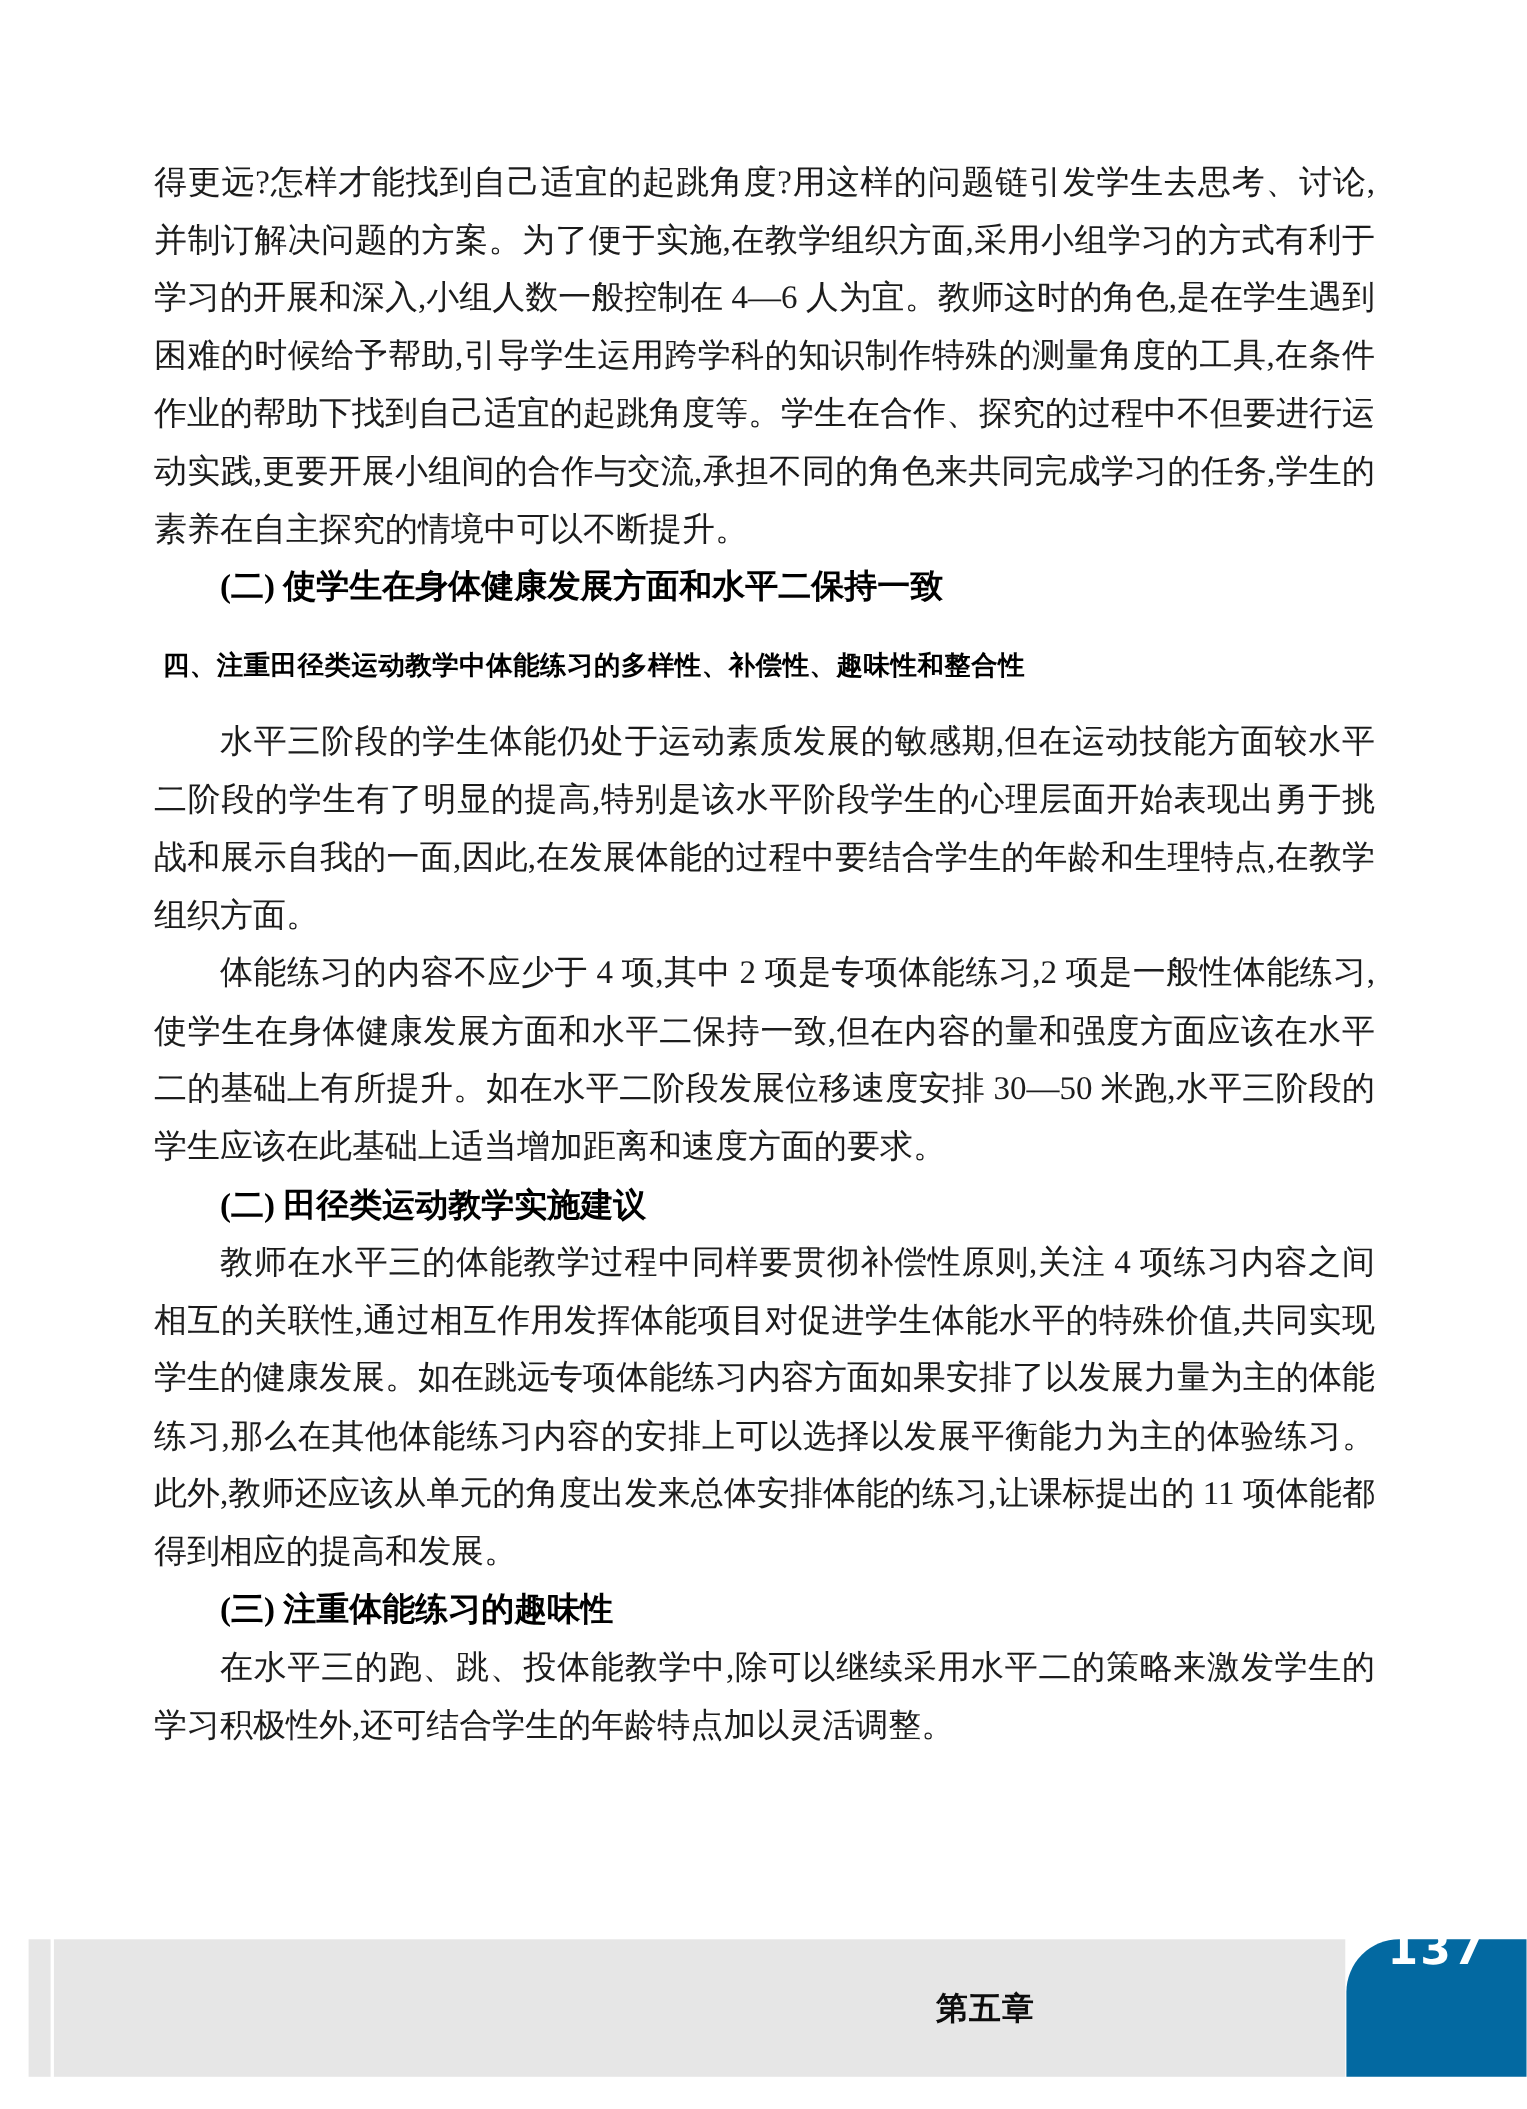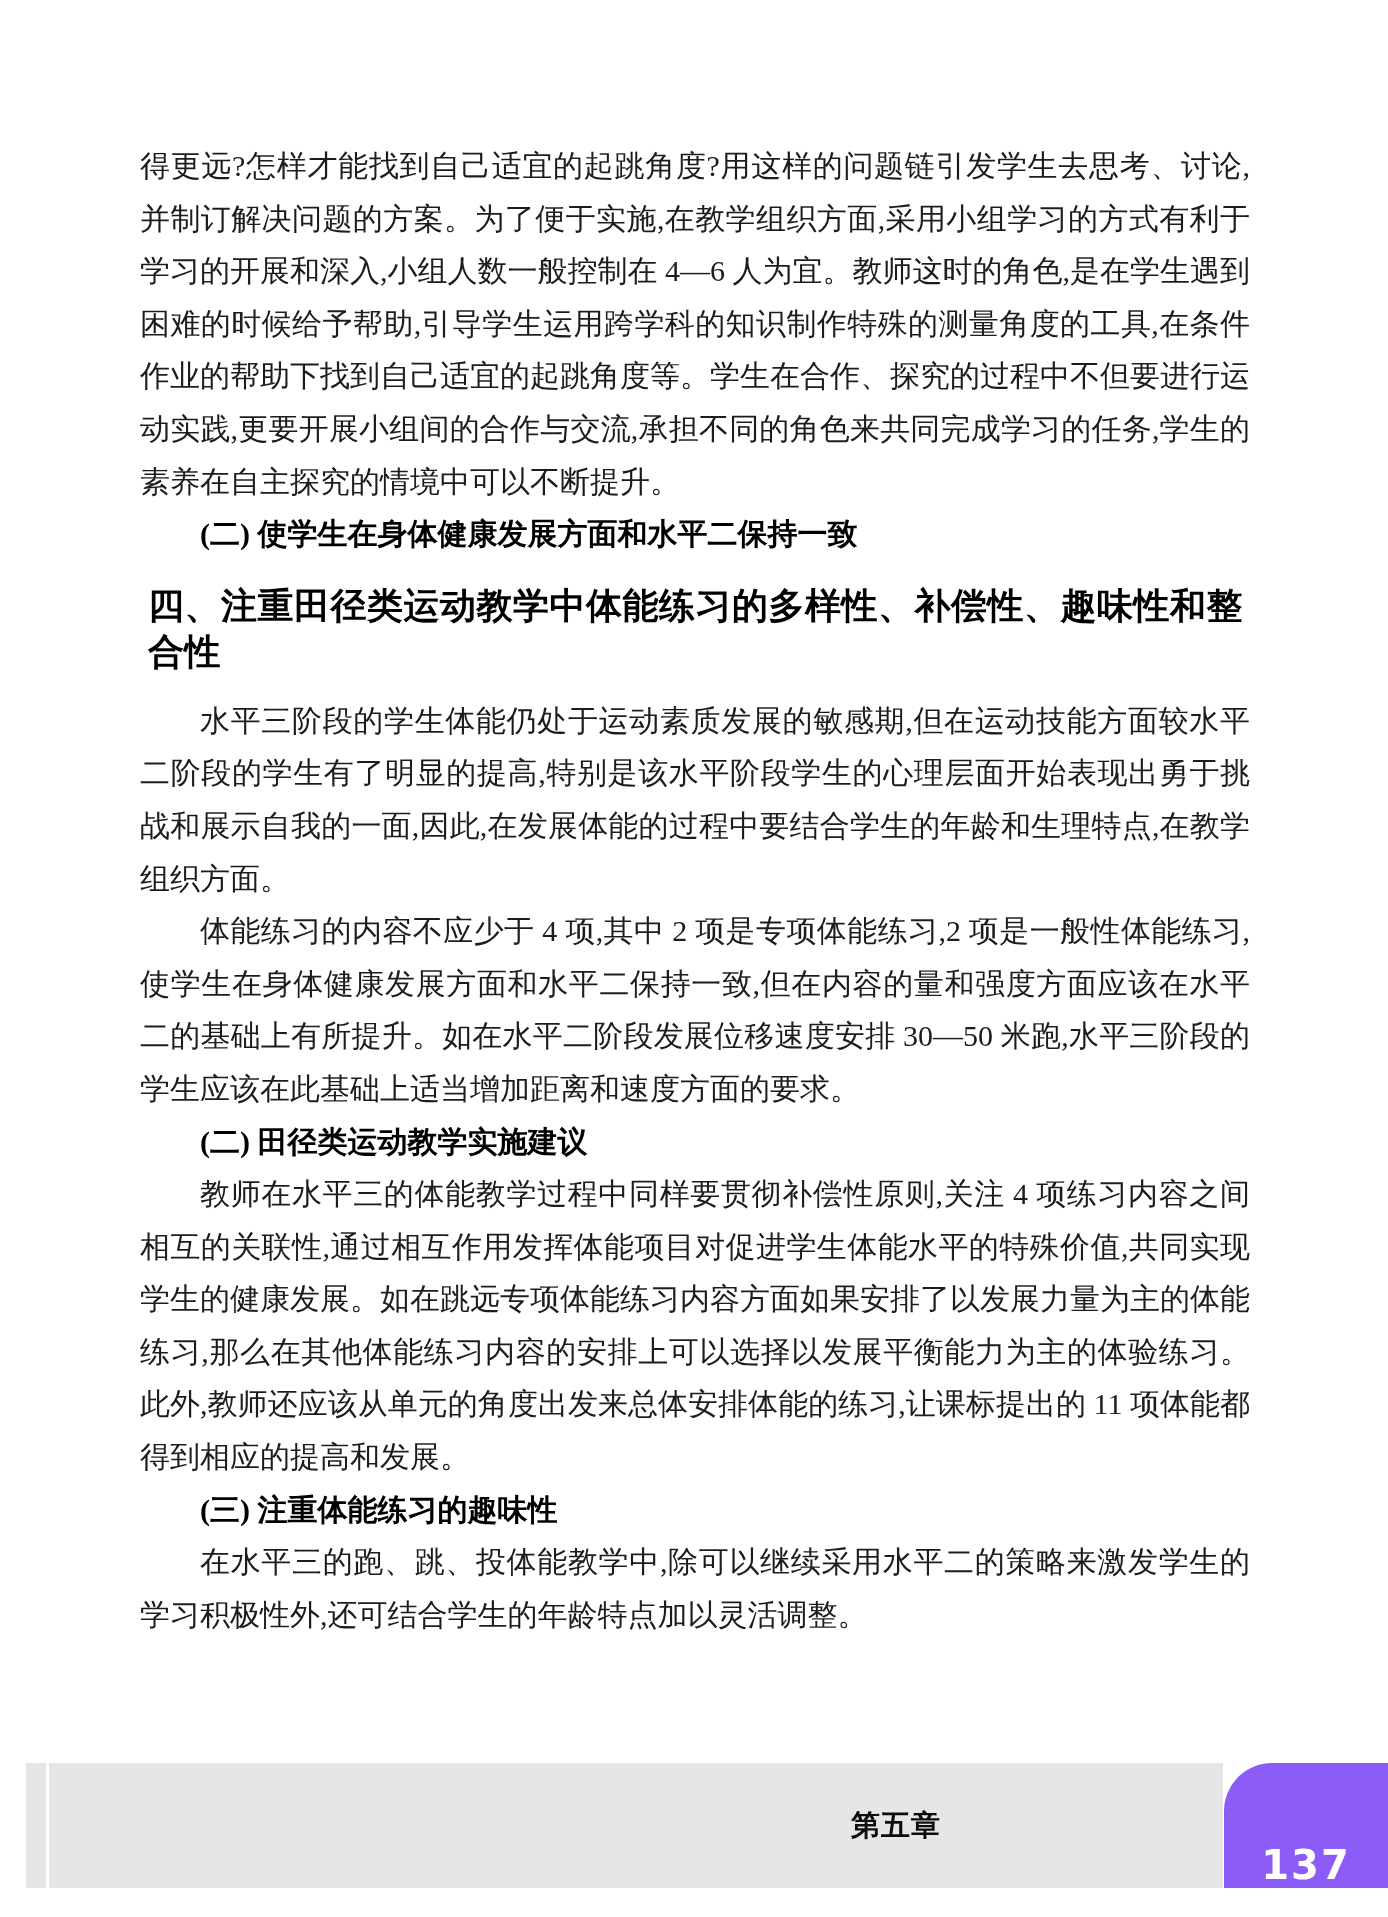--- a/index.html
+++ b/index.html
@@ -31,21 +31,21 @@
   }
   .sub-heading {
     font-weight: bold;
     color: #000000;
     text-indent: 2em;
     text-align: left;
   }
   .section-heading {
     font-family: "Liberation Sans", "DejaVu Sans", sans-serif;
     font-weight: bold;
-    font-size: 36px;
+    font-size: 24px;
     line-height: 46px;
     color: #000000;
     text-indent: 0;
     text-align: left;
     margin: 22px 0 20px 8px;
     letter-spacing: 0.5px;
   }
   .footer-strip {
     position: absolute;
     left: 26px;
@@ -71,24 +71,24 @@
     color: #0d0d0d;
     letter-spacing: 1px;
   }
   .footer-bar .chapter-label { margin-right: 30px; }
   .page-tab {
     position: absolute;
     left: 1224px;
     top: 1763px;
     width: 164px;
     height: 125px;
-    background: #8b5cf6;
+    background: #0369a1;
     border-top-left-radius: 48px;
     display: flex;
-    align-items: flex-end;
+    align-items: flex-start;
     justify-content: center;
   }
   .page-number {
     font-family: "DejaVu Sans", sans-serif;
     font-weight: bold;
     font-size: 40px;
     color: #ffffff;
     letter-spacing: 2px;
     margin-top: -14px;
   }

